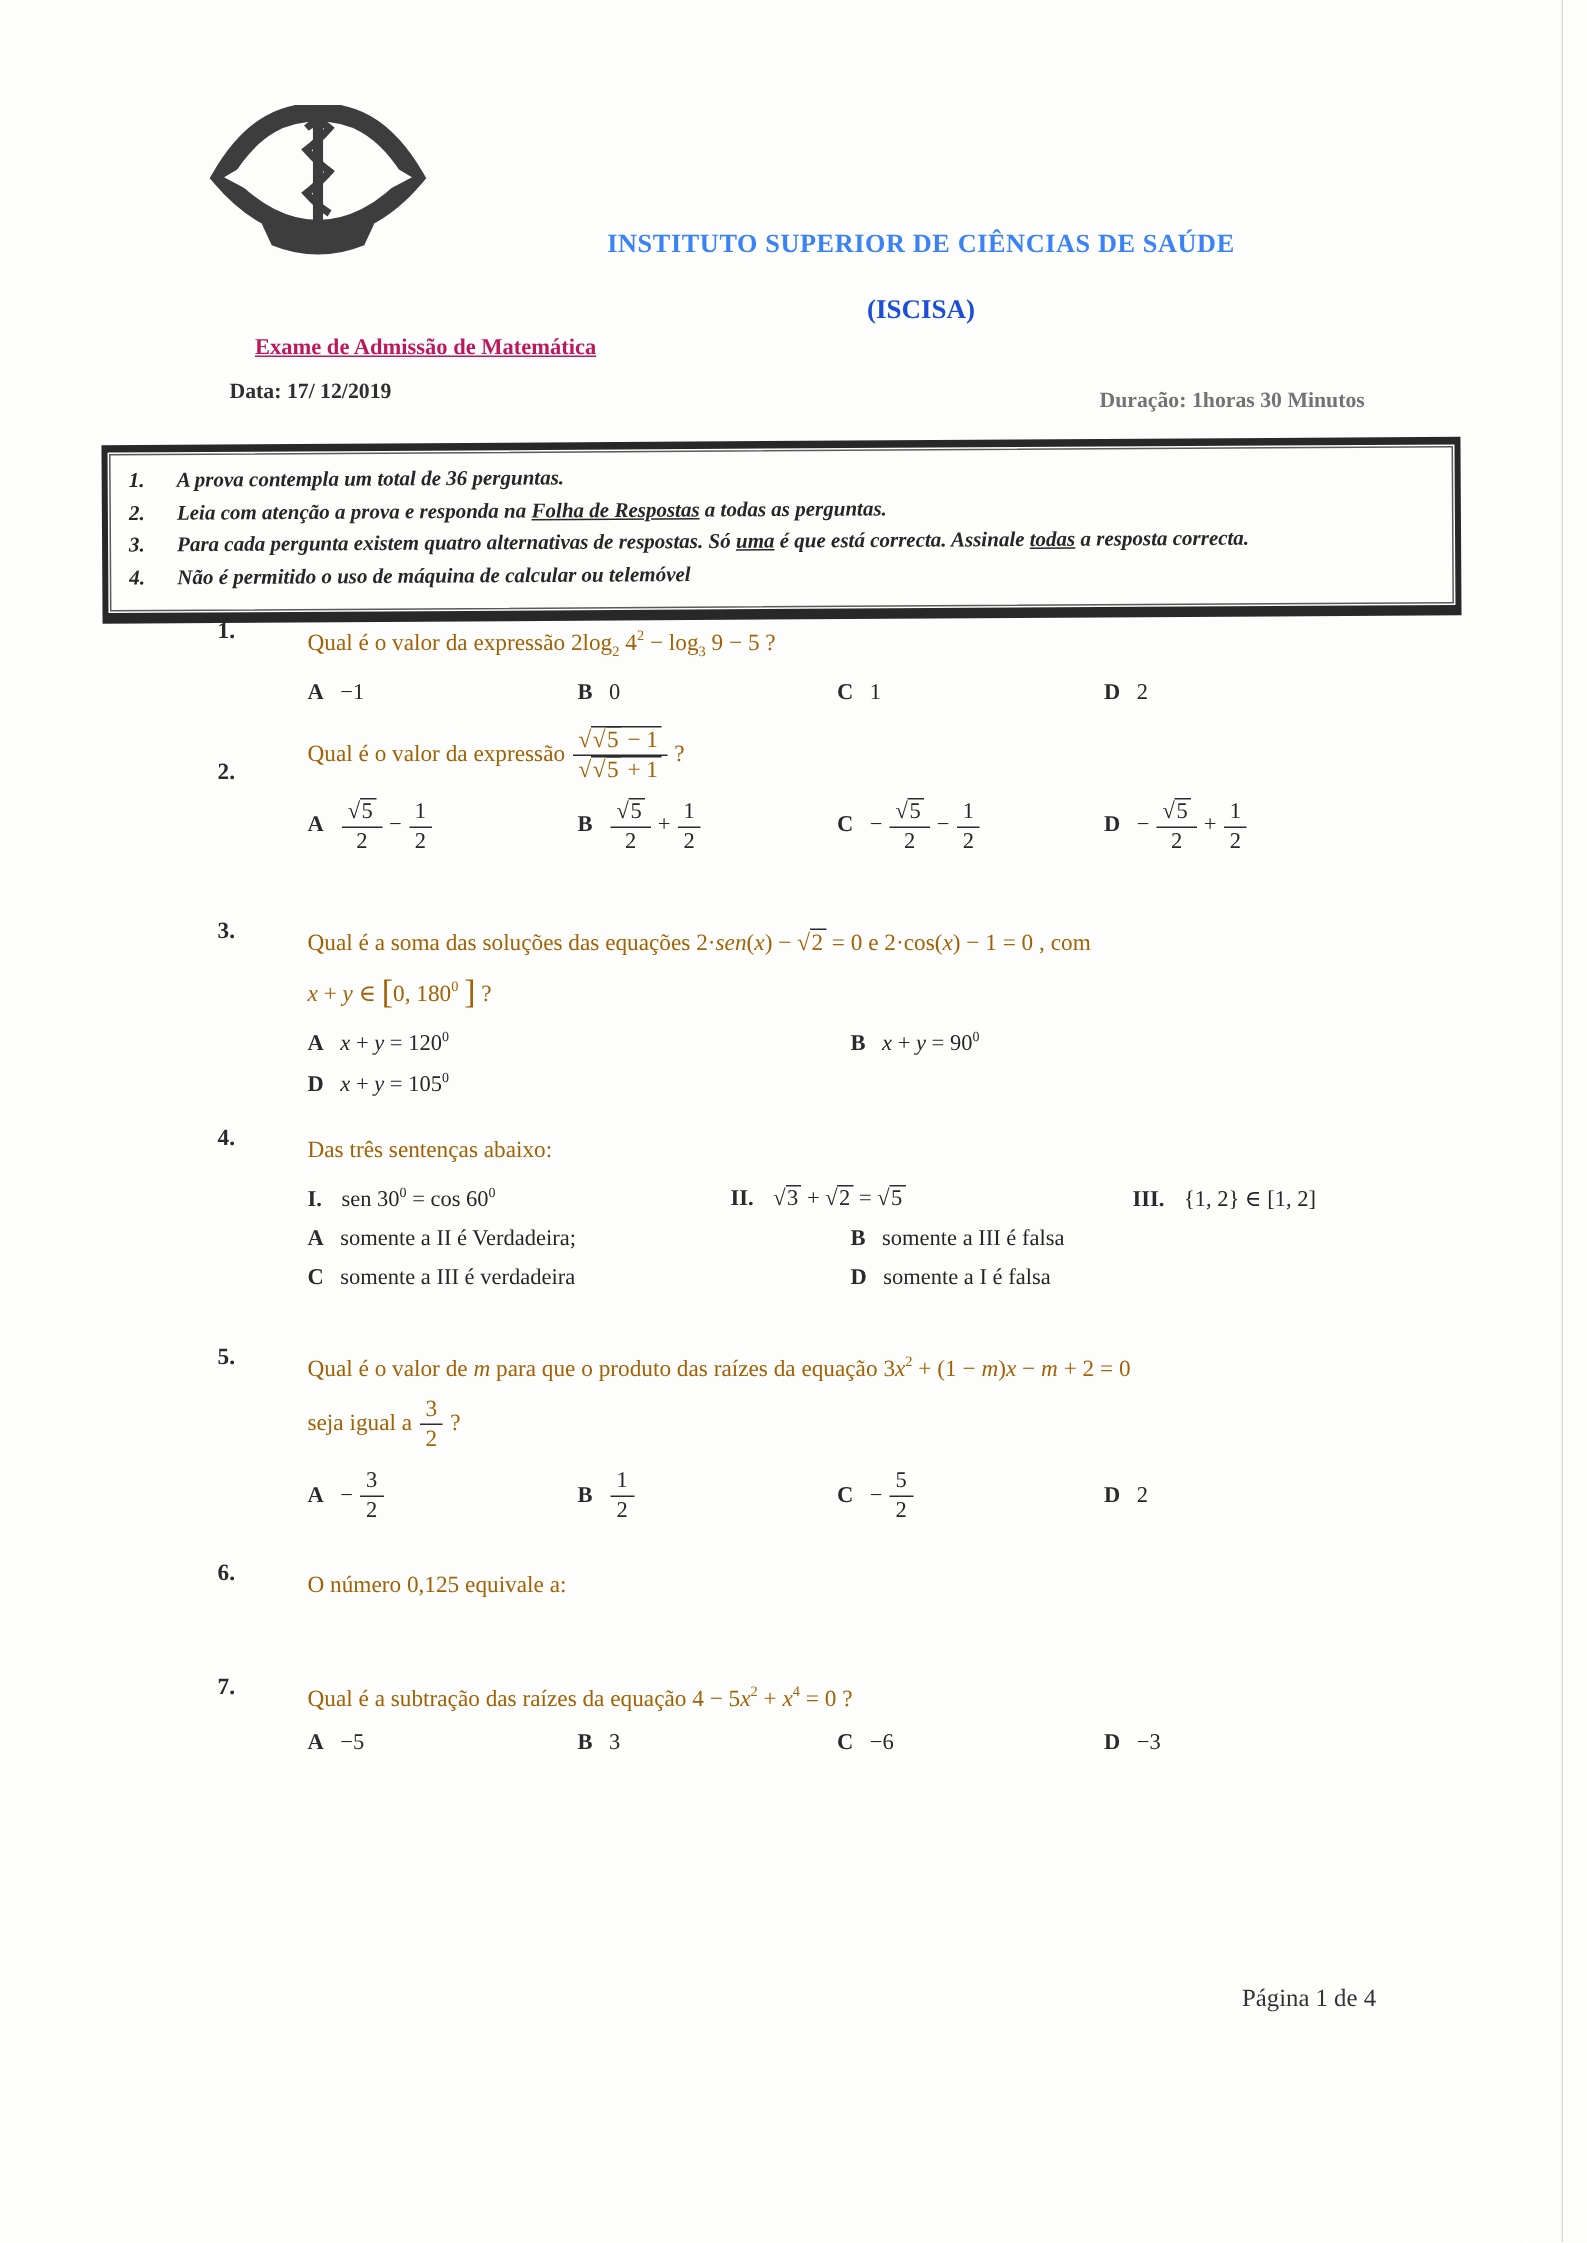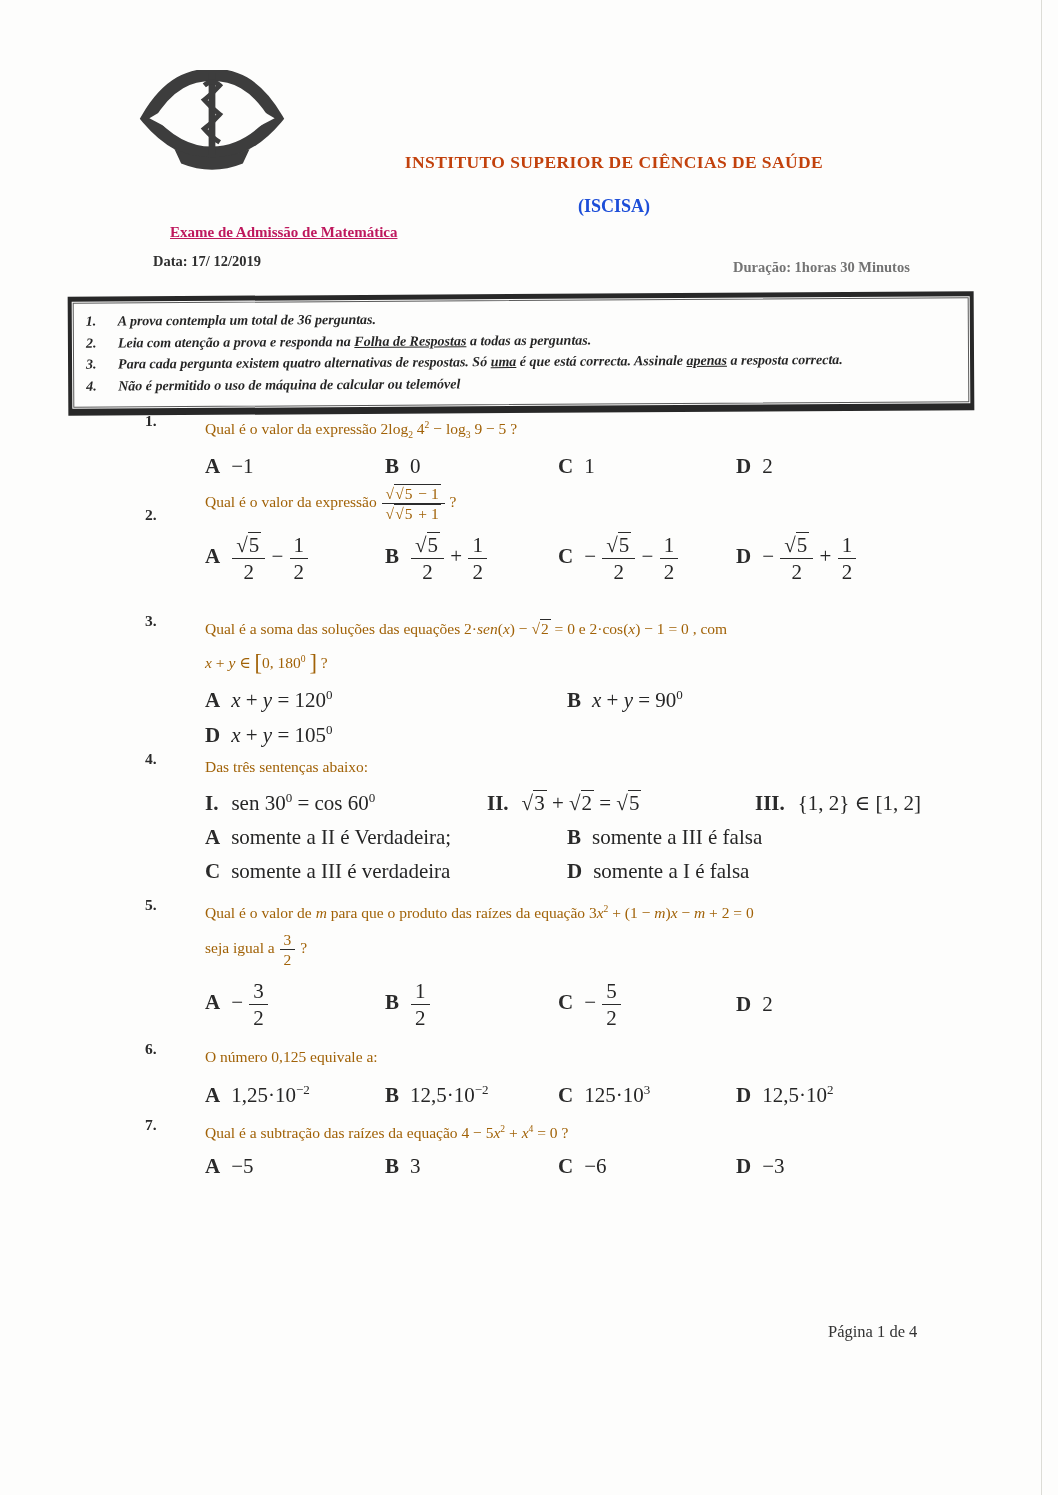--- a/index.html
+++ b/index.html
@@ -9,21 +9,21 @@
     background:#fdfdfc;
     font-family:"Liberation Serif","DejaVu Serif",serif;
     color:#262626;
     overflow:hidden;
   }
   .edge-line{position:absolute;top:0;bottom:0;left:1041px;width:1px;background:#dcdcd6;}
 
   
   .logo{position:absolute;left:138px;top:70px;width:148px;height:106px;}
   .h-institution{position:absolute;left:170px;top:152px;width:888px;text-align:center;
-    font-size:17.5px;font-weight:bold;letter-spacing:.4px;color:#c2410c;}
+    font-size:17.5px;font-weight:bold;letter-spacing:.4px;color:#3b82f6;}
   .h-acronym{position:absolute;left:170px;top:196px;width:888px;text-align:center;
     font-size:18px;font-weight:bold;color:#1d4ed8;}
   .h-exam{position:absolute;left:170px;top:224px;width:888px;text-align:left;
     font-size:15px;font-weight:bold;text-decoration:underline;color:#be185d;}
   .h-date{position:absolute;left:153px;top:253px;font-size:14.5px;font-weight:bold;color:#2f2f2f;}
   .h-duration{position:absolute;left:733px;top:259px;font-size:14.5px;font-weight:bold;color:#737373;}
 
   
   .instr-outer{
     position:absolute;left:68px;top:294px;width:898px;
@@ -41,21 +41,21 @@
   .instr-text{flex:1;text-align:justify;}
 
   
   .q{position:absolute;left:0;width:1058px;}
   .q-num{position:absolute;left:145px;top:0;font-size:15.5px;font-weight:bold;color:#2a2a2a;}
   .q-body{margin-left:205px;margin-right:92px;}
   .q-text{font-size:15.5px;line-height:2.2;color:#a16207;}
   .opts-row4{display:grid;grid-template-columns:180px 173px 178px 1fr;align-items:center;margin-top:8px;}
   .opts-col2{display:grid;grid-template-columns:362px 1fr;row-gap:9px;margin-top:7px;}
   .stmt-row{display:grid;grid-template-columns:282px 268px 1fr;align-items:center;margin-top:6px;margin-bottom:9px;}
-  .opt{font-size:21px;color:#262626;white-space:nowrap;}
+  .opt{font-size:15px;color:#262626;white-space:nowrap;}
   .opt-label{font-weight:bold;margin-right:11px;color:#2a2a2a;}
   .stmt-label{font-weight:bold;margin-right:13px;color:#2a2a2a;}
 
   
   sub,sup{font-size:.62em;}
   fr{display:inline-block;vertical-align:middle;text-align:center;line-height:1.25;padding:0 1px;}
   fr n{display:block;padding:0 4px;border-bottom:1.2px solid #2b2b2b;}
   fr d{display:block;padding:0 4px;}
   rt{border-top:1.2px solid #2b2b2b;padding:0 2px 0 1px;}
   lb{font-size:1.45em;line-height:0;vertical-align:-0.08em;font-weight:normal;}
@@ -89,21 +89,21 @@
       <div class="instr-item">
         <span class="instr-num">1.</span>
         <span class="instr-text">A prova contempla um total de 36 perguntas.</span>
       </div>
       <div class="instr-item">
         <span class="instr-num">2.</span>
         <span class="instr-text">Leia com atenção a prova e responda na <u>Folha de Respostas</u> a todas as perguntas.</span>
       </div>
       <div class="instr-item">
         <span class="instr-num">3.</span>
-        <span class="instr-text">Para cada pergunta existem quatro alternativas de respostas. Só <u>uma</u> é que está correcta. Assinale <u>apenas</u> a resposta correcta.</span>
+        <span class="instr-text">Para cada pergunta existem quatro alternativas de respostas. Só <u>uma</u> é que está correcta. Assinale <u>todas</u> a resposta correcta.</span>
       </div>
       <div class="instr-item">
         <span class="instr-num">4.</span>
         <span class="instr-text">Não é permitido o uso de máquina de calcular ou telemóvel</span>
       </div>
     </div>
   </div>
 
   <div class="q" style="top:412px">
     <span class="q-num">1.</span>
@@ -171,26 +171,20 @@
         <span class="opt"><span class="opt-label">C</span><span>− <fr><n>5</n><d>2</d></fr></span></span>
         <span class="opt"><span class="opt-label">D</span><span>2</span></span>
       </div>
     </div>
   </div>
 
   <div class="q" style="top:1040px">
     <span class="q-num">6.</span>
     <div class="q-body">
       <div class="q-text">O número 0,125 equivale a:</div>
-      <div class="opts-row4">
-        <span class="opt"><span class="opt-label">A</span><span>1,25·10<sup>−2</sup></span></span>
-        <span class="opt"><span class="opt-label">B</span><span>12,5·10<sup>−2</sup></span></span>
-        <span class="opt"><span class="opt-label">C</span><span>125·10<sup>3</sup></span></span>
-        <span class="opt"><span class="opt-label">D</span><span>12,5·10<sup>2</sup></span></span>
-      </div>
     </div>
   </div>
 
   <div class="q" style="top:1116px">
     <span class="q-num">7.</span>
     <div class="q-body">
       <div class="q-text">Qual é a subtração das raízes da equação  4 − 5<i>x</i><sup>2</sup> + <i>x</i><sup>4</sup> = 0 ?</div>
       <div class="opts-row4" style="margin-top:4px">
         <span class="opt"><span class="opt-label">A</span><span>−5</span></span>
         <span class="opt"><span class="opt-label">B</span><span>3</span></span>

